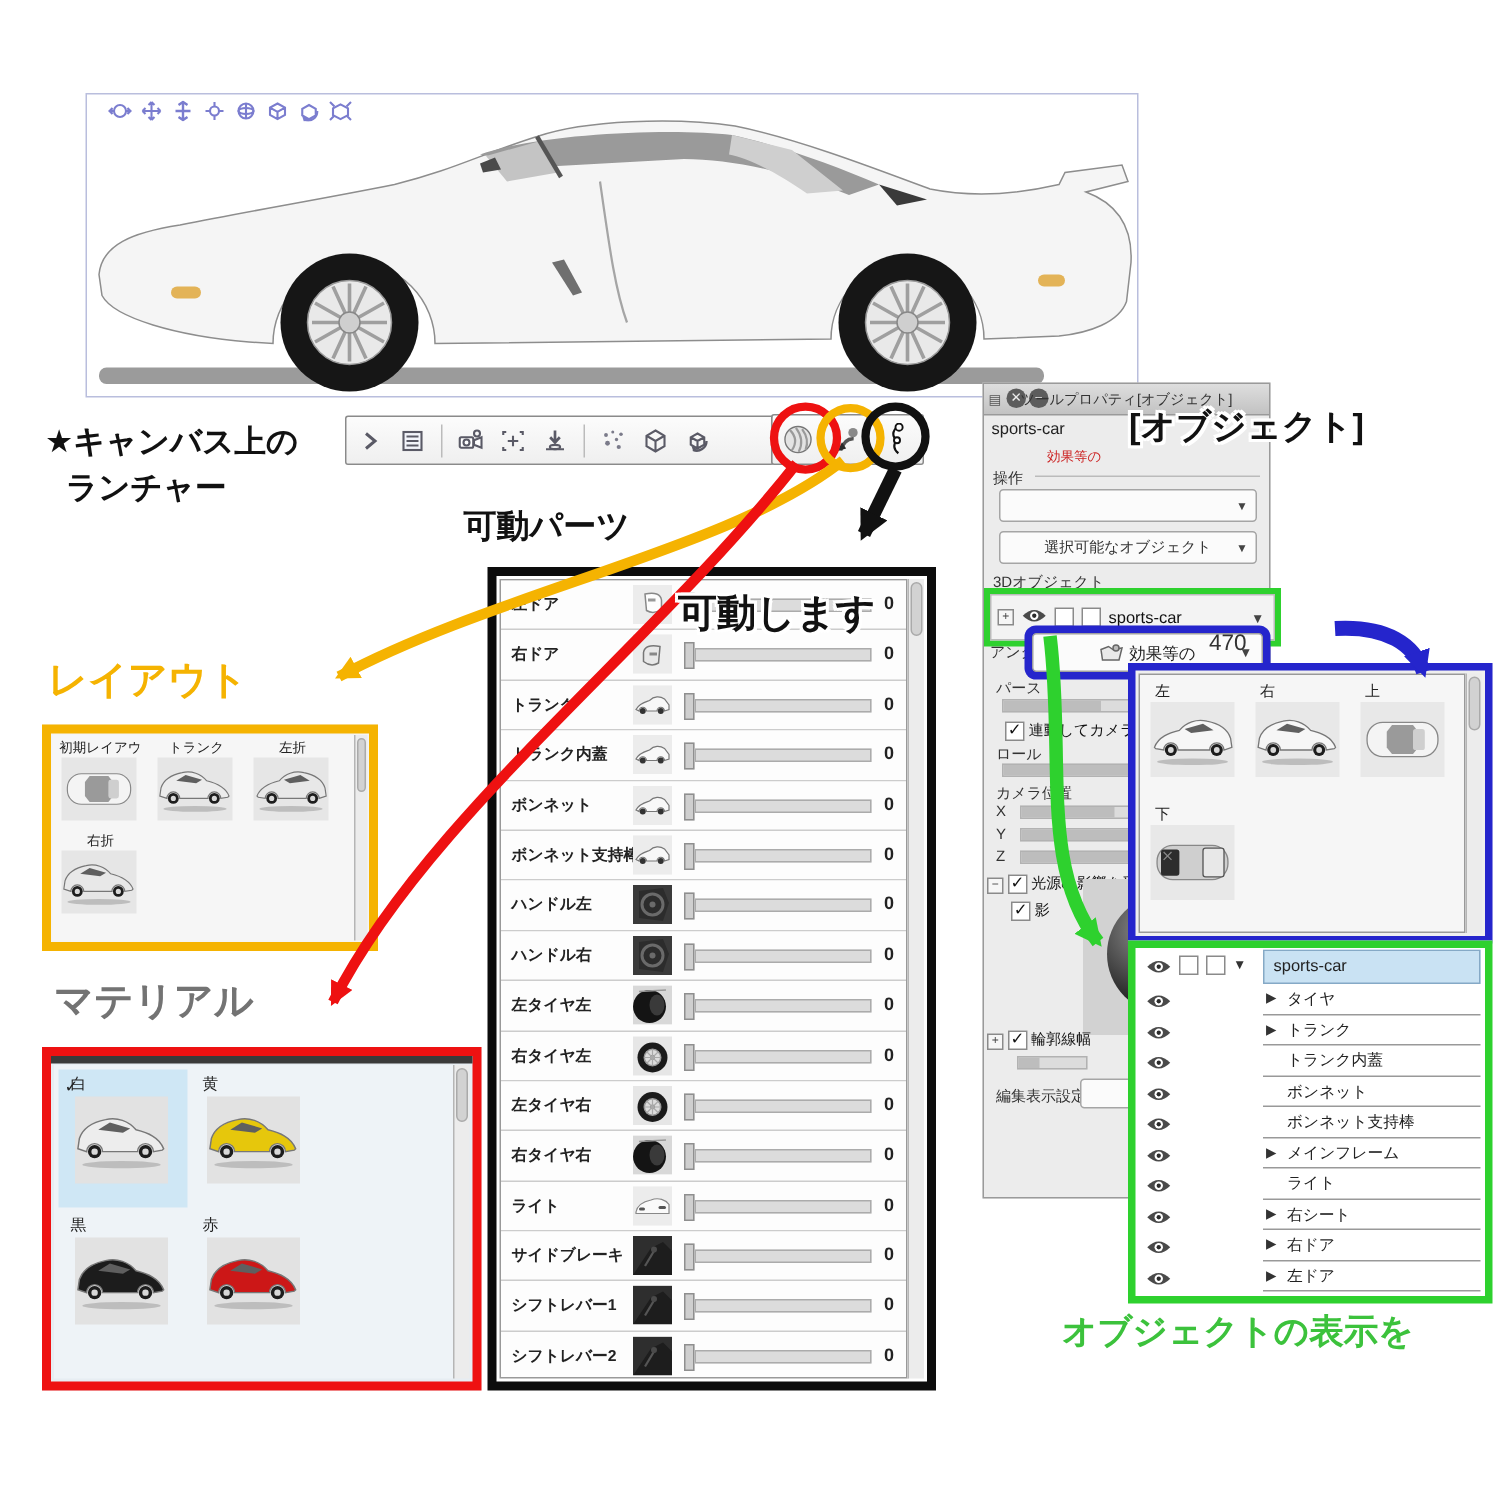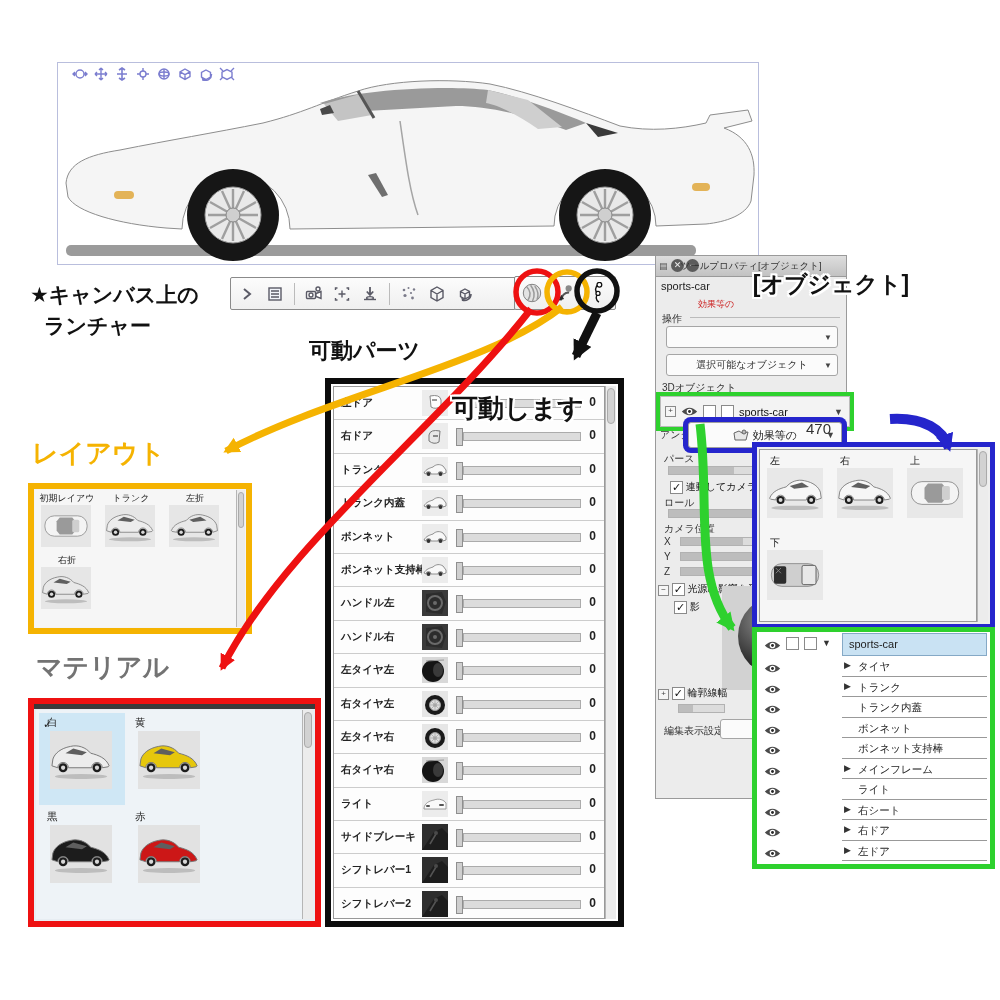--- a/index.html
+++ b/index.html
@@ -874,13 +874,14 @@
 <div id="ann-movable" class="abs ann outline-w">可動パーツ</div>
 <div id="ann-slider" class="abs ann outline-w">
   <div>可動します</div>
 </div>
 <div id="ann-toolprop" class="abs ann outline-w">
   <div>[オブジェクト]</div>
 </div>
 <div id="ann-layout" class="abs ann">レイアウト</div>
 <div id="ann-material" class="abs ann">マテリアル</div>
 <div id="ann-tree" class="abs ann">
+  <div>オブジェクトの表示を</div>
 </div>
 
 </body></html>

